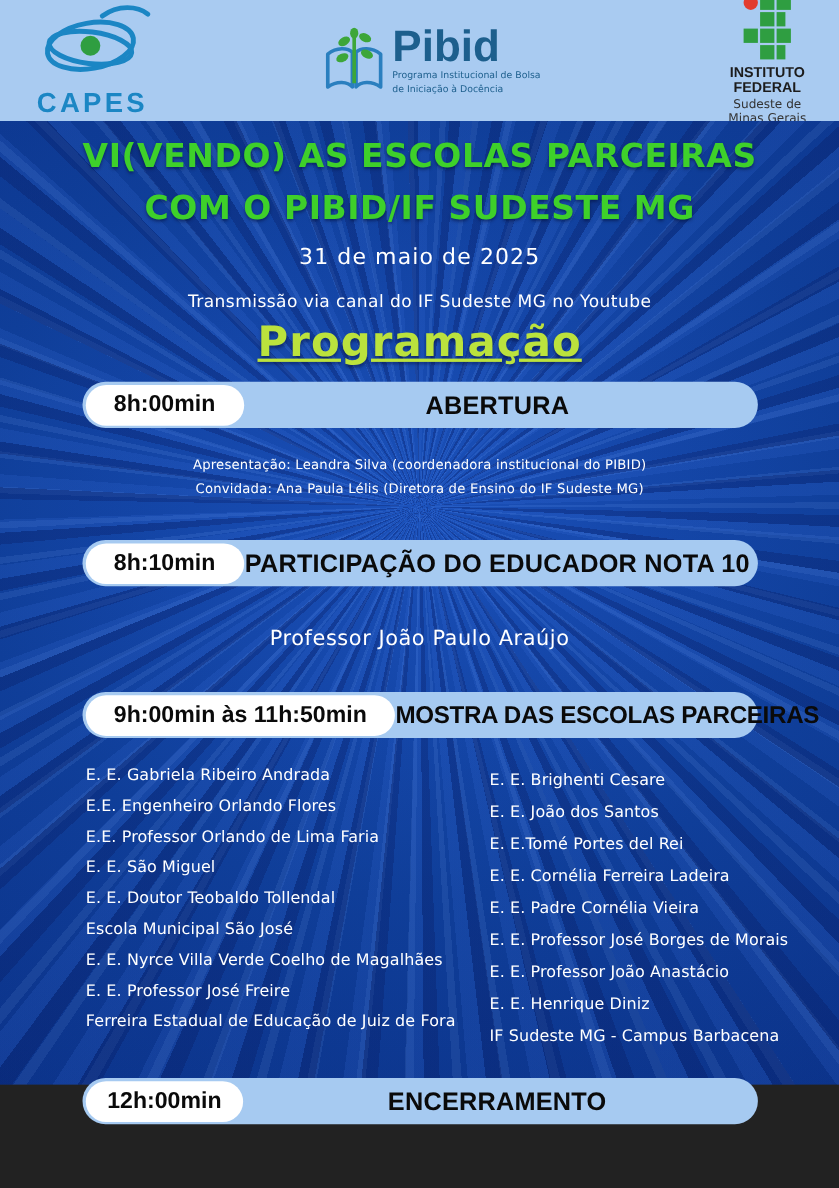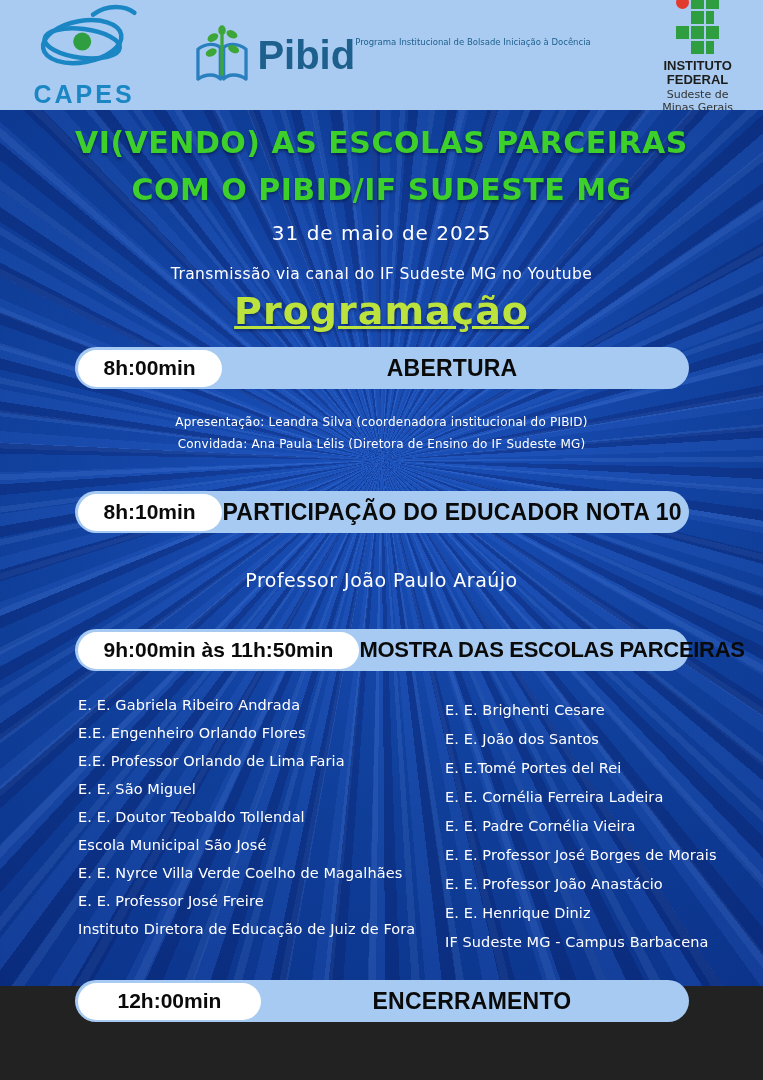--- a/index.html
+++ b/index.html
@@ -11,21 +11,21 @@
   
   .header {
     height:110px; background:var(--header-bg);
     display:flex; align-items:center; justify-content:space-between;
     padding:0 30px;
   }
   .capes-block { display:flex; flex-direction:column; align-items:center;gap:10px; }
   .capes-text { font-family:"Liberation Sans", sans-serif; font-weight:bold; font-size:25px;
     color:var(--capes-blue); letter-spacing:3px; margin-top:-4px; }
   .pibid-block { display:flex; align-items:center; gap:6px; transform:translateX(-8px); }
-  .pibid-right { display:flex; flex-direction:row; }
+  .pibid-right { display:flex; flex-direction:column; }
   .pibid-word { font-family:"Liberation Sans", sans-serif; font-weight:bold; font-size:40px;
     color:var(--pibid-blue); line-height:1; }
   .pibid-sub { font-size:8.5px; color:var(--pibid-blue); line-height:1.25; margin-top:2px; }
   .if-block { display:flex; flex-direction:column; align-items:center; }
   .if-grid { display:grid; grid-template-columns:repeat(3,13px); grid-auto-rows:13px; gap:2px; }
   .if-cell { background:var(--if-green); }
   .if-cell.red { background:var(--if-red); border-radius:50%; }
   .if-cell.half { width:8px; }
   .if-cell.empty { background:transparent; }
   .if-name { font-family:"Liberation Sans", sans-serif; font-weight:bold; font-size:13px;
@@ -83,21 +83,21 @@
   .speaker-line { color:#fff; font-size:19px; margin-top:36px; letter-spacing:0.5px; }
   .bar3 { margin-top:38px; }
   .schools {
     width:100%; display:flex; margin-top:26px; padding:0 32px 0 60px;
   }
   .school-col { display:flex; flex-direction:column; }
   .school-col.left  { width:375px; gap:12px; padding-left:18px; }
   .school-col.right { flex:1; gap:13px; padding-left:10px; padding-top:5px; }
   .school-item { color:#fff; font-size:14.5px; letter-spacing:0.1px; white-space:nowrap; }
   .bar4 { margin-top:30px; }
-  .bar4 .pill { padding:0 40px; }
+  .bar4 .pill { padding:0 20px; }
 </style>
 </head>
 <body>
 
 <div class="poster">
 
   <div class="header">
 
     <div class="capes-block">
       <svg width="108" height="72" viewBox="0 0 120 80">
@@ -197,21 +197,21 @@
     <div class="schools">
       <div class="school-col left">
           <div class="school-item">E. E. Gabriela Ribeiro Andrada</div>
           <div class="school-item">E.E. Engenheiro Orlando Flores</div>
           <div class="school-item">E.E. Professor Orlando de Lima Faria</div>
           <div class="school-item">E. E. São Miguel</div>
           <div class="school-item">E. E. Doutor Teobaldo Tollendal</div>
           <div class="school-item">Escola Municipal São José</div>
           <div class="school-item">E. E. Nyrce Villa Verde Coelho de Magalhães</div>
           <div class="school-item">E. E. Professor José Freire</div>
-          <div class="school-item">Instituto Diretora de Educação de Juiz de Fora</div>
+          <div class="school-item">Ferreira Estadual de Educação de Juiz de Fora</div>
         </div>
       <div class="school-col right">
           <div class="school-item">E. E. Brighenti Cesare</div>
           <div class="school-item">E. E. João dos Santos</div>
           <div class="school-item">E. E.Tomé Portes del Rei</div>
           <div class="school-item">E. E. Cornélia Ferreira Ladeira</div>
           <div class="school-item">E. E. Padre Cornélia Vieira</div>
           <div class="school-item">E. E. Professor José Borges de Morais</div>
           <div class="school-item">E. E. Professor João Anastácio</div>
           <div class="school-item">E. E. Henrique Diniz</div>

